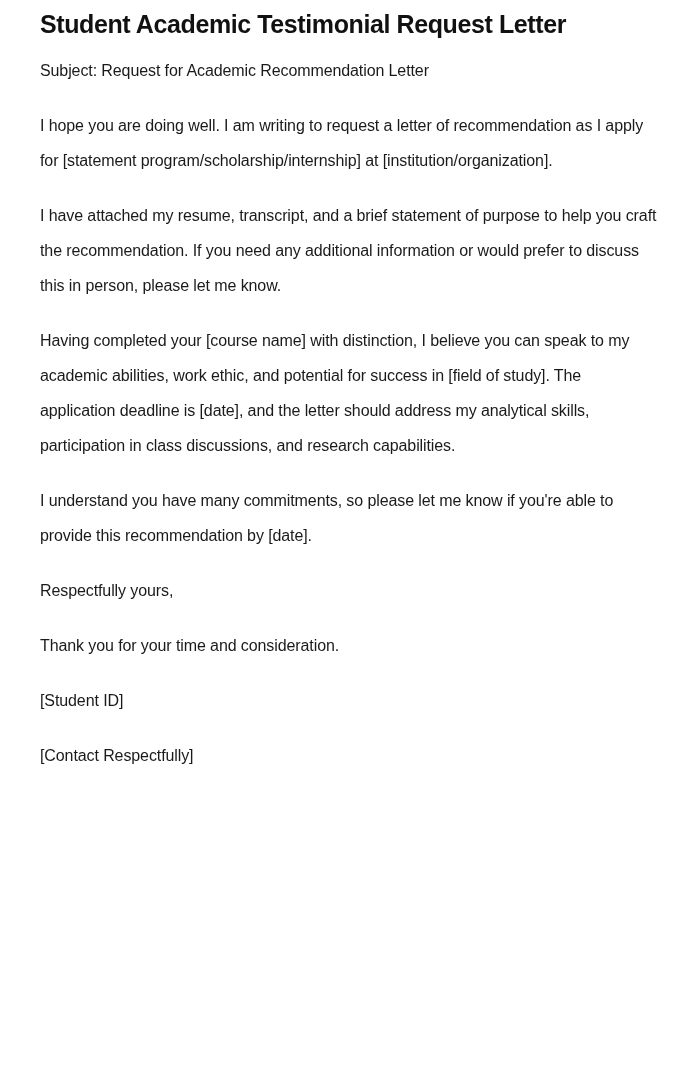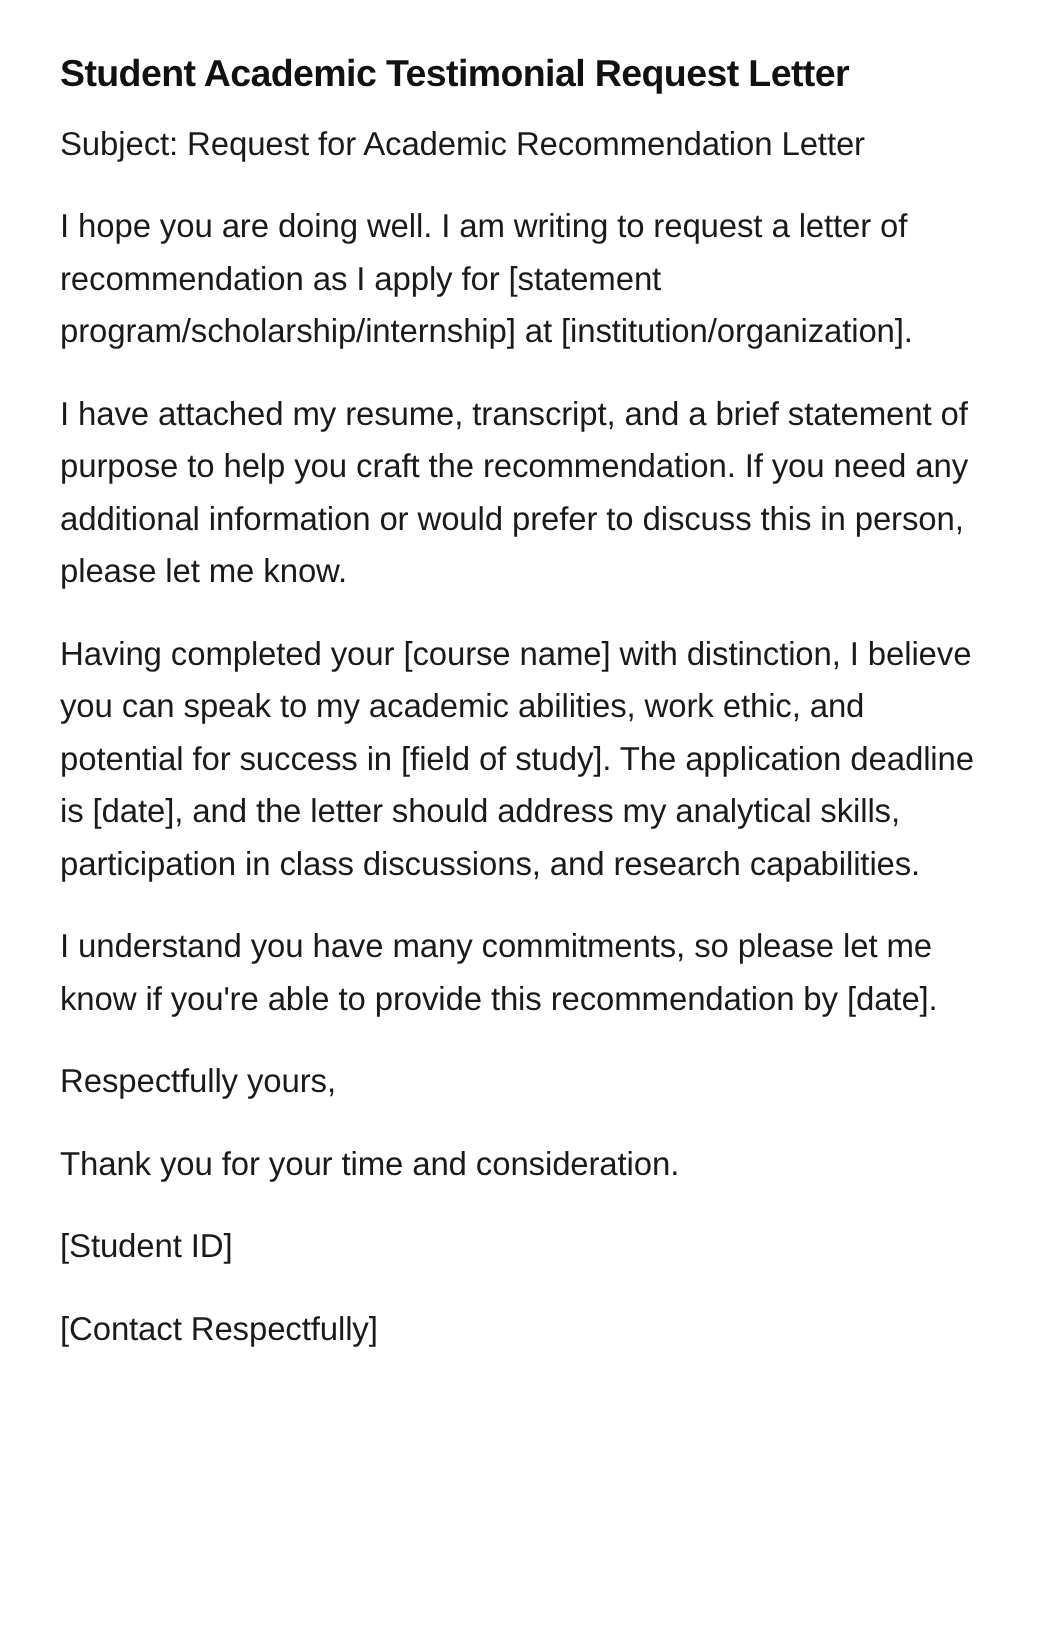--- a/index.html
+++ b/index.html
@@ -1,27 +1,27 @@
 <!DOCTYPE html>
 <html><head>
 <meta charset="utf-8">
 <style>
   html, body { margin: 0; padding: 0; background: #ffffff; }
   body {
     width: 700px; height: 1088px; overflow: hidden;
     font-family: "Liberation Sans", "DejaVu Sans", sans-serif;
     color: #1a1a1a;
   }
-  .page { padding: 32px 40px 0 40px; box-sizing: border-box; width: 700px; }
+  .page { padding: 7px 40px 0 40px; box-sizing: border-box; width: 700px; }
   .title {
     font-size: 25px; font-weight: bold; line-height: 34px;
     margin: 0 0 12px 0; letter-spacing: -0.4px; color: #111;
   }
   .para {
-    font-size: 22px; line-height: 35px; margin: 4px 0 20px 0;
+    font-size: 16px; line-height: 35px; margin: 4px 0 20px 0;
     letter-spacing: -0.1px;
   }
 </style>
 </head>
 <body>
 
 <div class="page">
   <h1 class="title">Student Academic Testimonial Request Letter</h1>
   <p class="para">Subject: Request for Academic Recommendation Letter</p>
   <p class="para">I hope you are doing well. I am writing to request a letter of recommendation as I apply for [statement program/scholarship/internship] at [institution/organization].</p>

